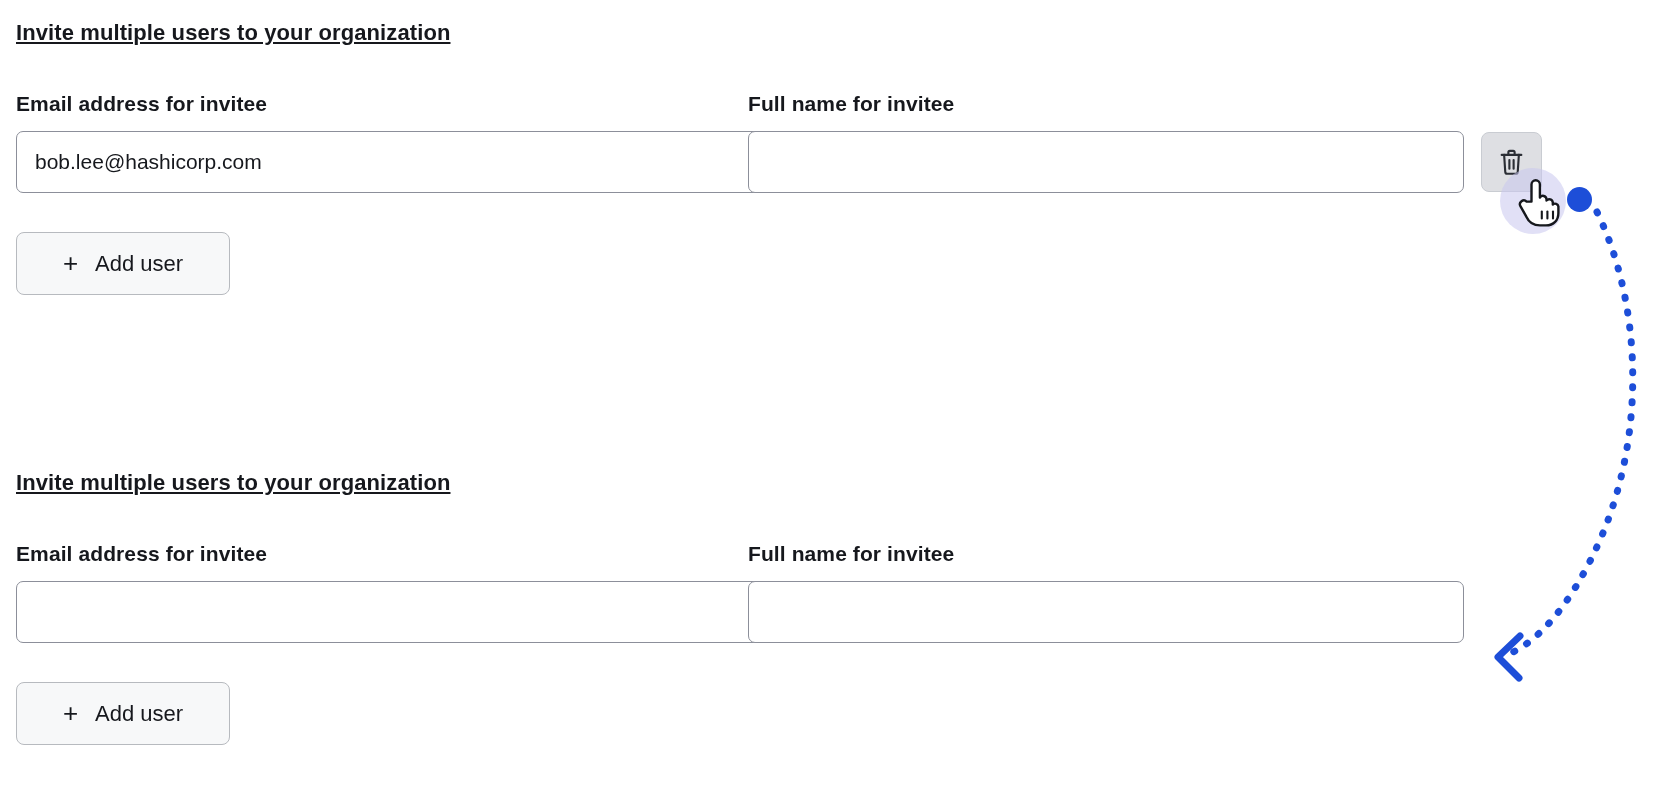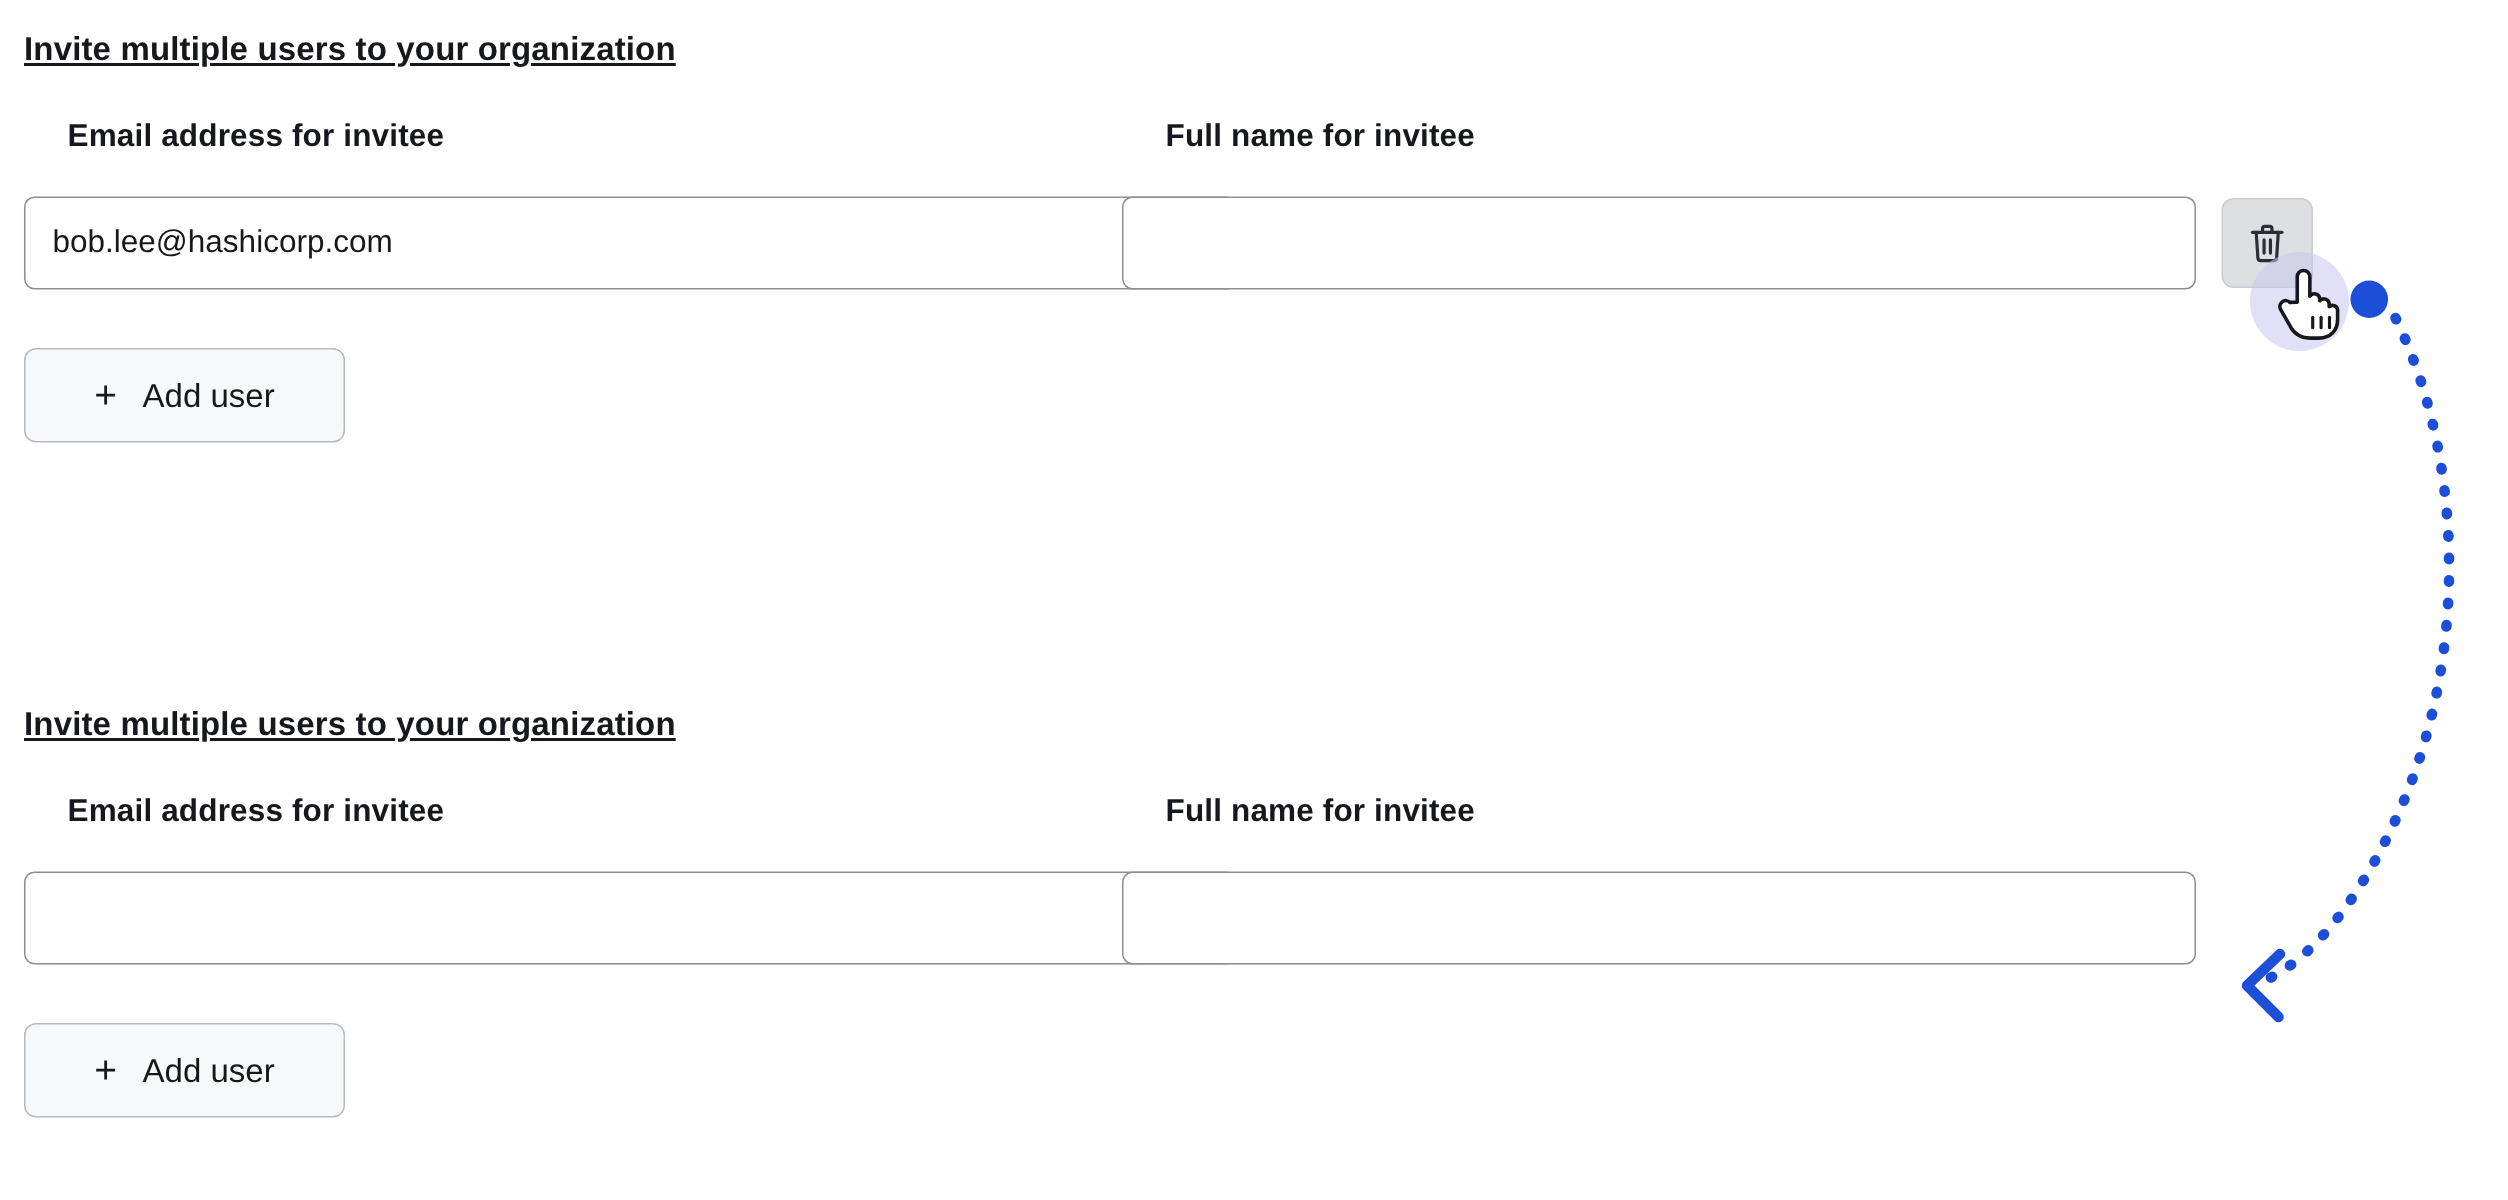--- a/index.html
+++ b/index.html
@@ -38,27 +38,26 @@
     font-size: 22px;
     font-weight: 700;
     color: #16181d;
     letter-spacing: 0.1px;
     white-space: nowrap;
     text-decoration: underline;
   }
 
   .field-label {
     position: absolute;
-    top: 79px;
+    top: 92px;
     font-size: 21px;
     font-weight: 700;
     color: #16181d;
     letter-spacing: 0.1px;
     white-space: nowrap;
-    margin-left: 29px;
   }
   .field-label.col-email { left: 16px; }
   .field-label.col-name  { left: 748px; }
 
   .text-input {
     position: absolute;
     top: 131px;
     height: 62px;
     box-sizing: border-box;
     border: 1.6px solid #8c8f9a;

